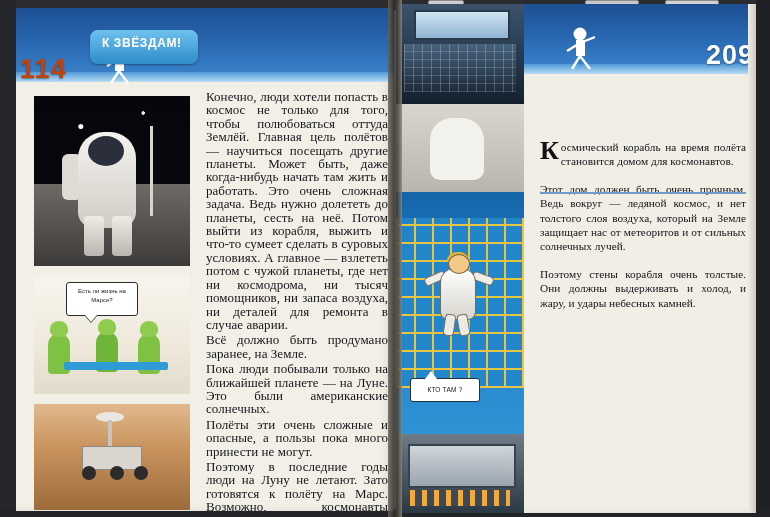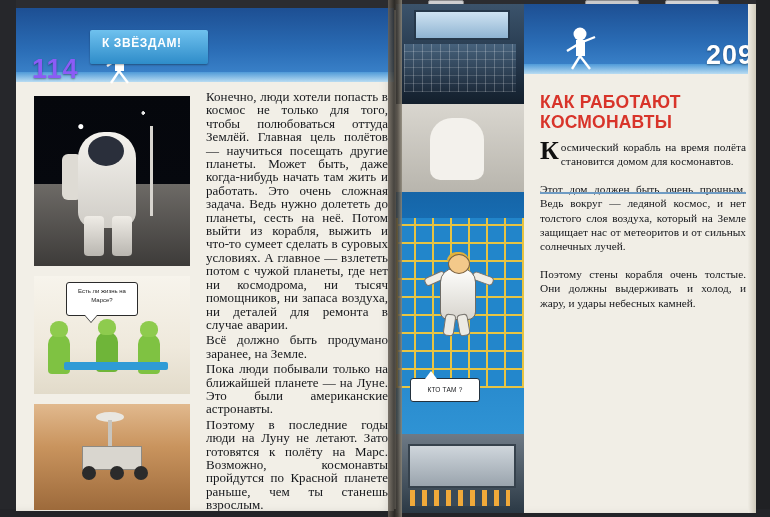--- a/index.html
+++ b/index.html
@@ -89,35 +89,35 @@
   }
   .hdr-left:after {
     content: "";
     position: absolute; left: 0; bottom: 0; width: 100%; height: 10px;
     background: linear-gradient(180deg,#4f9ad8,#b9dcf2);
   }
   .hdr-banner {
     position: absolute;
     left: 74px; top: 22px;
     height: 26px;
-    padding: 4px 26px 4px 12px;
+    padding: 4px 16px 4px 12px;
     background: linear-gradient(180deg,#6fc1ee,#2e8cc9);
     color: #fff;
     font-size: 12px;
     font-weight: bold;
     letter-spacing: .6px;
     line-height: 18px;
-    border-radius: 2px;
+    border-radius: 8px;
     box-shadow: 0 1px 2px rgba(0,0,0,.35);
   }
   .page-num-left {
     position: absolute;
-    left: 16px; top: 46px;
+    left: 4px; top: 46px;
     font-size: 27px;
-    color: #8b5cf6;
+    color: #c2410c;
     font-weight: bold;
     letter-spacing: 1px;
     text-shadow: 0 1px 2px rgba(0,0,0,.4);
   }
   .astro-logo {
     position: absolute;
     left: 86px; top: 32px;
     width: 46px; height: 44px;
   }
 
@@ -471,21 +471,22 @@
         <div class="rover-mast"></div>
         <div class="rover-body"></div>
         <div class="rover-wheel w1"></div>
         <div class="rover-wheel w2"></div>
         <div class="rover-wheel w3"></div>
       </div>
 
       <div class="text-left">
         <p>Конечно, люди хотели попасть в космос не только для того, чтобы полюбоваться оттуда Землёй. Главная цель полётов — научиться посещать другие планеты. Может быть, даже когда-нибудь начать там жить и работать. Это очень сложная задача. Ведь нужно долететь до планеты, сесть на неё. Потом выйти из корабля, выжить и что-то сумеет сделать в суровых условиях. А главное — взлететь потом с чужой планеты, где нет ни космодрома, ни тысяч помощников, ни запаса воздуха, ни деталей для ремонта в случае аварии.</p>
         <p>Всё должно быть продумано заранее, на Земле.</p>
-        <p>Пока люди побывали только на ближайшей планете — на Луне. Это были американские астронавты.</p>
+        <p>Пока люди побывали только на ближайшей планете — на Луне. Это были американские солнечных.</p>
+        <p>Полёты эти очень сложные и опасные, а пользы пока много принести не могут.</p>
         <p>Поэтому в последние годы люди на Луну не летают. Зато готовятся к полёту на Марс. Возможно, космонавты пройдутся по Красной планете раньше, чем ты станешь взрослым.</p>
       </div>
     </div>
 
     <div class="page-right">
       
       
     </div>
 
     <div class="strip">
@@ -522,21 +523,20 @@
     <svg class="astro-logo-right" viewBox="0 0 46 46">
       <circle cx="20" cy="10" r="6.5" fill="#ffffff"></circle>
       <rect x="16" y="16" width="9" height="16" fill="#ffffff"></rect>
       <line x1="20" y1="19" x2="7" y2="27" stroke="#ffffff" stroke-width="2.4"></line>
       <line x1="20" y1="19" x2="35" y2="13" stroke="#ffffff" stroke-width="2.4"></line>
       <line x1="20" y1="32" x2="12" y2="45" stroke="#ffffff" stroke-width="2.4"></line>
       <line x1="20" y1="32" x2="30" y2="45" stroke="#ffffff" stroke-width="2.4"></line>
     </svg>
     <div class="page-num-right">209</div>
 
-    <div class="right-title">КАК РАБОТАЮТ КОСМОНАВТЫ</div>
 
     <div class="right-body">
       <p class="dropcap">Космический корабль на время полёта становится домом для космонавтов.</p>
       <p>Этот дом должен быть очень прочным. Ведь вокруг — ледяной космос, и нет толстого слоя воздуха, который на Земле защищает нас от метеоритов и от сильных солнечных лучей.</p>
       <p>Поэтому стены корабля очень толстые. Они должны выдерживать и холод, и жару, и удары небесных камней.</p>
     </div>
     <div class="rule"></div>
 
     <div class="gutter"></div>
     <div class="page-edge"></div>

